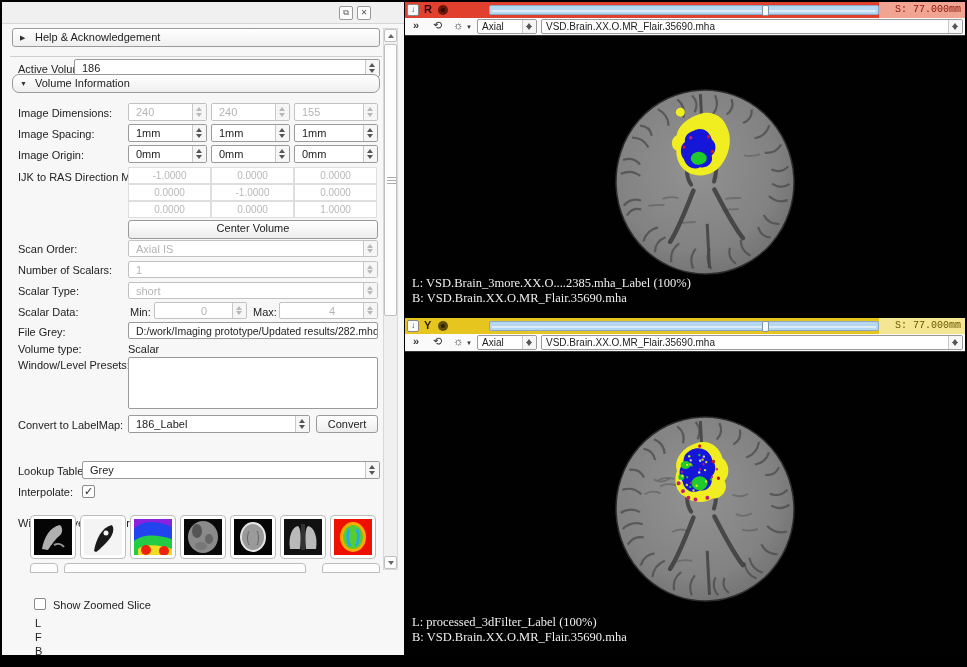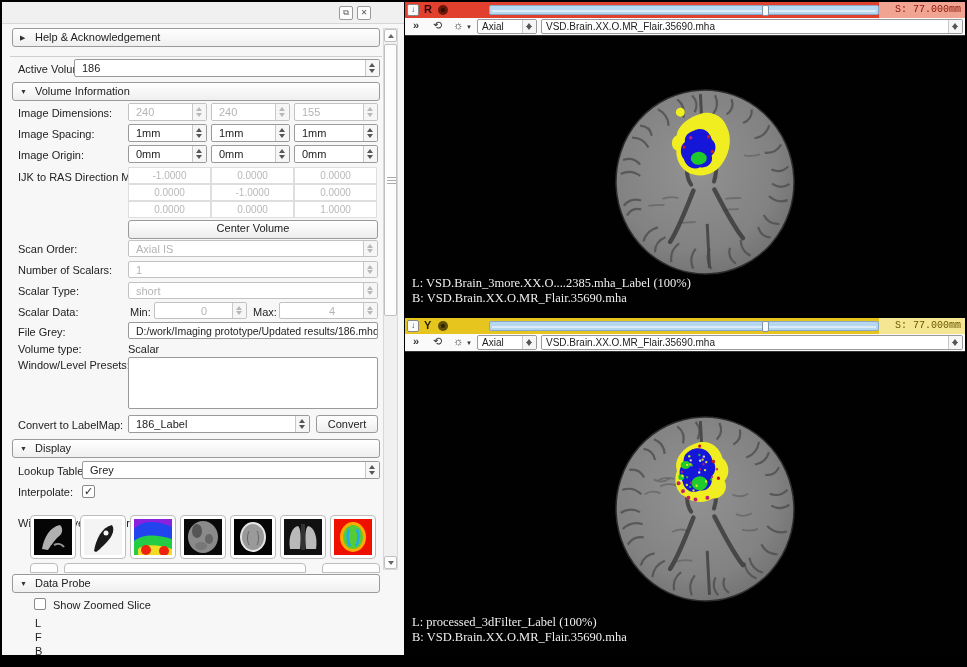--- a/index.html
+++ b/index.html
@@ -69,21 +69,21 @@
     <span>Help &amp; Acknowledgement</span>
   </div>
 
   <div class="sep" style="top:54px;"></div>
 
   <div class="lbl" style="left:16px; top:61px;">Active Volume</div>
   <div class="field" style="left:72px; top:57px; width:306px;">
     <span>186</span><span class="spin"></span>
   </div>
 
-  <div class="collapsible" style="top:80px;">
+  <div class="collapsible" style="top:72px;border-radius:7px;">
     <span class="coll-arrow">▼</span>
     <span>Volume Information</span>
   </div>
 
   <div class="lbl" style="left:16px; top:105px;">Image Dimensions:</div>
   <div class="field gray" style="left:126px; top:101px; width:79px;"><span>240</span><span class="spin gray"></span></div>
   <div class="field gray" style="left:209px; top:101px; width:79px;"><span>240</span><span class="spin gray"></span></div>
   <div class="field gray" style="left:292px; top:101px; width:84px;"><span>155</span><span class="spin gray"></span></div>
 
   <div class="lbl" style="left:16px; top:126px;">Image Spacing:</div>
@@ -120,36 +120,32 @@
   <div class="lbl" style="left:16px; top:283px;">Scalar Type:</div>
   <div class="field gray" style="left:126px; top:280px; width:250px; height:17px;"><span>short</span><span class="spin gray"></span></div>
 
   <div class="lbl" style="left:16px; top:304px;">Scalar Data:</div>
   <div class="lbl" style="left:128px; top:304px;">Min:</div>
   <div class="field gray" style="left:152px; top:300px; width:93px; height:17px; text-align:center;"><span>0</span><span class="spin gray"></span></div>
   <div class="lbl" style="left:251px; top:304px;">Max:</div>
   <div class="field gray" style="left:277px; top:300px; width:99px; height:17px; text-align:center;"><span>4</span><span class="spin gray"></span></div>
 
   <div class="lbl" style="left:16px; top:324px;">File Grey:</div>
-  <div class="field" style="left:126px; top:320px; width:250px; height:17px; font-size:10.5px;"><span>D:/work/Imaging prototype/Updated results/186.mhd</span></div>
+  <div class="field" style="left:126px; top:320px; width:250px; height:17px; font-size:10.5px;"><span>D:/work/Imaging prototype/Updated results/282.mhd</span></div>
 
   <div class="lbl" style="left:16px; top:341px;">Volume type:</div>
   <div class="lbl" style="left:126px; top:341px;">Scalar</div>
 
   <div class="lbl" style="left:16px; top:357px;">Window/Level Presets:</div>
   <div class="listbox" style="left:126px; top:355px; width:250px; height:52px;"></div>
 
   <div class="lbl" style="left:16px; top:417px;">Convert to LabelMap:</div>
   <div class="field" style="left:126px; top:413px; width:182px;"><span>186_Label</span><span class="spin"></span></div>
   <div class="pushbtn" style="left:314px; top:413px; width:62px; height:18px; line-height:16px;">Convert</div>
 
-  <div class="collapsible" style="top:437px;">
-    <span class="coll-arrow">▼</span>
-    <span>Display</span>
-  </div>
 
   <div class="lbl" style="left:16px; top:463px;">Lookup Table:</div>
   <div class="field" style="left:80px; top:459px; width:298px;"><span>Grey</span><span class="spin"></span></div>
 
   <div class="lbl" style="left:16px; top:484px;">Interpolate:</div>
   <div class="checkbox" style="left:80px; top:483px;"><span>✓</span></div>
 
   <div class="lbl" style="left:16px; top:500px;margin-top:15px;">Window Level editor presets:</div>
 
   <div class="abs" style="left:28px; top:513px; width:350px; height:46px;">
@@ -209,24 +205,20 @@
           <ellipse cx="19" cy="18" rx="10" ry="12" fill="#55cc33"></ellipse>
           <path d="M15,10 C13,16 13,22 16,27 M23,10 C25,16 25,22 22,27" stroke="#22aaee" stroke-width="2.5" fill="none"></path>
         </svg>
     </div>
   </div>
 
   <div class="clipbox" style="left:28px; top:561px; width:28px;"></div>
   <div class="clipbox" style="left:62px; top:561px; width:242px;"></div>
   <div class="clipbox" style="left:320px; top:561px; width:58px;"></div>
 
-  <div class="collapsible" style="top:572px;">
-    <span class="coll-arrow">▼</span>
-    <span>Data Probe</span>
-  </div>
 
   <div class="checkbox" style="left:32px; top:596px; width:12px; height:12px;"></div>
   <div class="lbl" style="left:51px; top:597px;">Show Zoomed Slice</div>
 
   <div class="lbl" style="left:33px; top:615px;">L</div>
   <div class="lbl" style="left:33px; top:629px;">F</div>
   <div class="lbl" style="left:33px; top:643px;">B</div>
 
   <div class="scrollbar">
     <div class="sb-btn sb-up" style="top:0;"></div>

